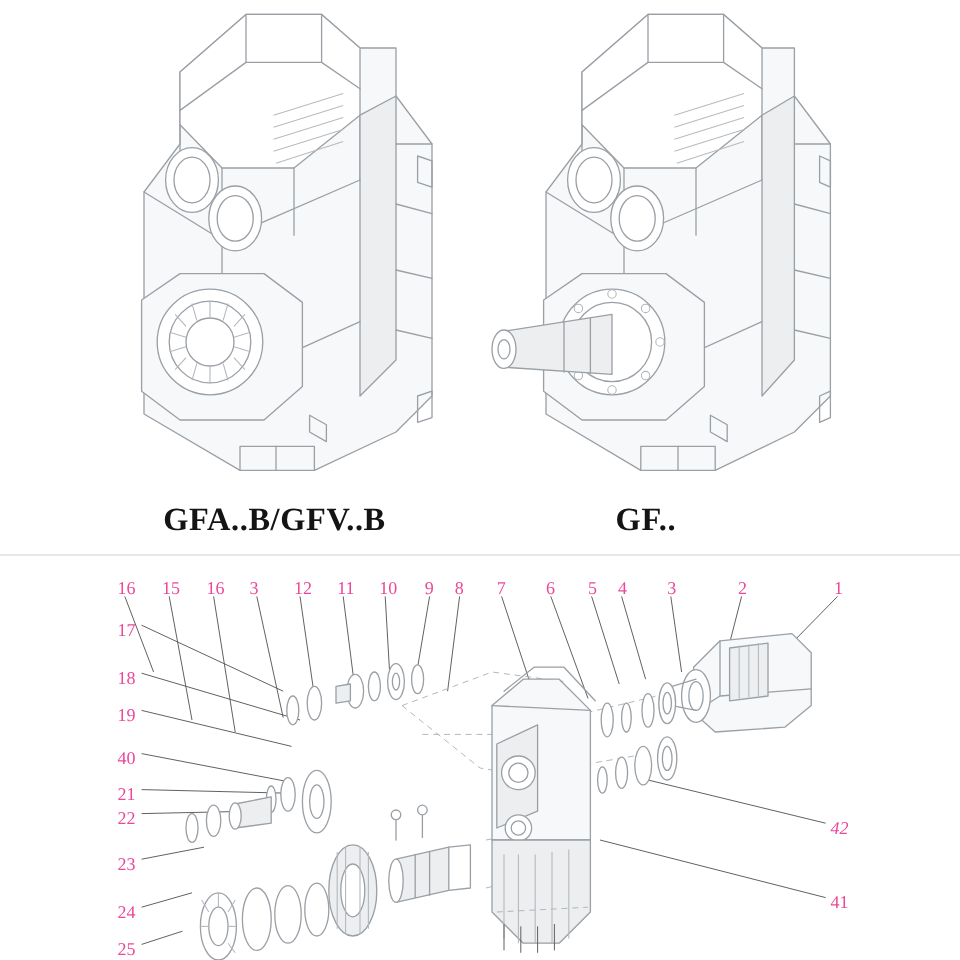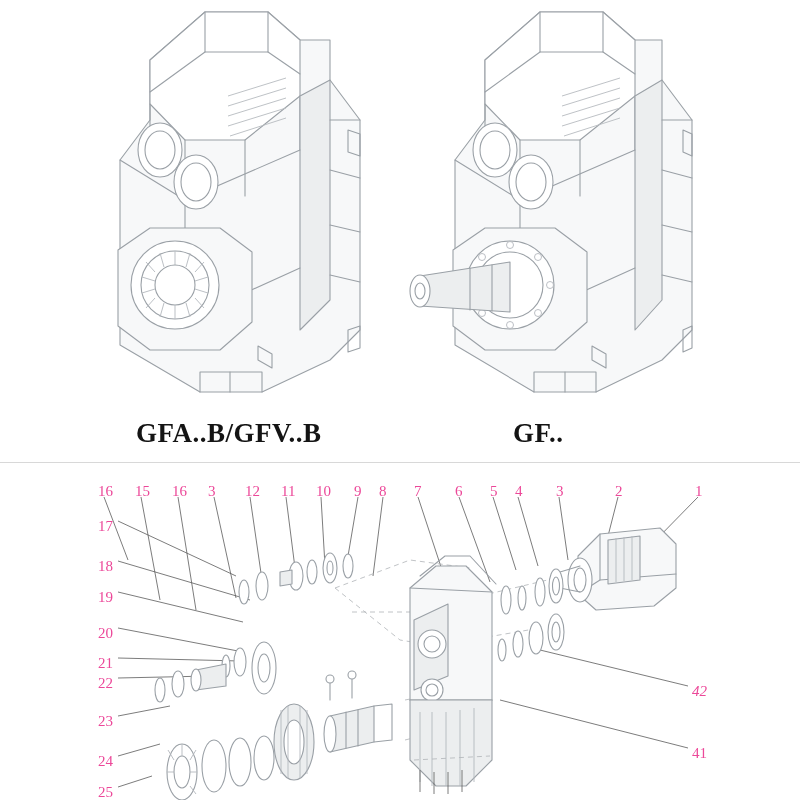--- a/index.html
+++ b/index.html
@@ -369,21 +369,21 @@
   <div class="num" style="left:455px; top:483px;">6</div>
   <div class="num" style="left:490px; top:483px;">5</div>
   <div class="num" style="left:515px; top:483px;">4</div>
   <div class="num" style="left:556px; top:483px;">3</div>
   <div class="num" style="left:615px; top:483px;">2</div>
   <div class="num" style="left:695px; top:483px;">1</div>
 
   <div class="num" style="left:98px; top:518px;">17</div>
   <div class="num" style="left:98px; top:558px;">18</div>
   <div class="num" style="left:98px; top:589px;">19</div>
-  <div class="num" style="left:98px; top:625px;">20</div>
+  <div class="num" style="left:98px; top:625px;">40</div>
   <div class="num" style="left:98px; top:655px;text-align:right;">21</div>
   <div class="num" style="left:98px; top:675px;">22</div>
   <div class="num" style="left:98px; top:713px;">23</div>
   <div class="num" style="left:98px; top:753px;">24</div>
   <div class="num" style="left:98px; top:784px;">25</div>
 
   <div class="num" style="left:692px; top:683px;font-style:italic;">42</div>
   <div class="num" style="left:692px; top:745px;">41</div>
 
 </div>

